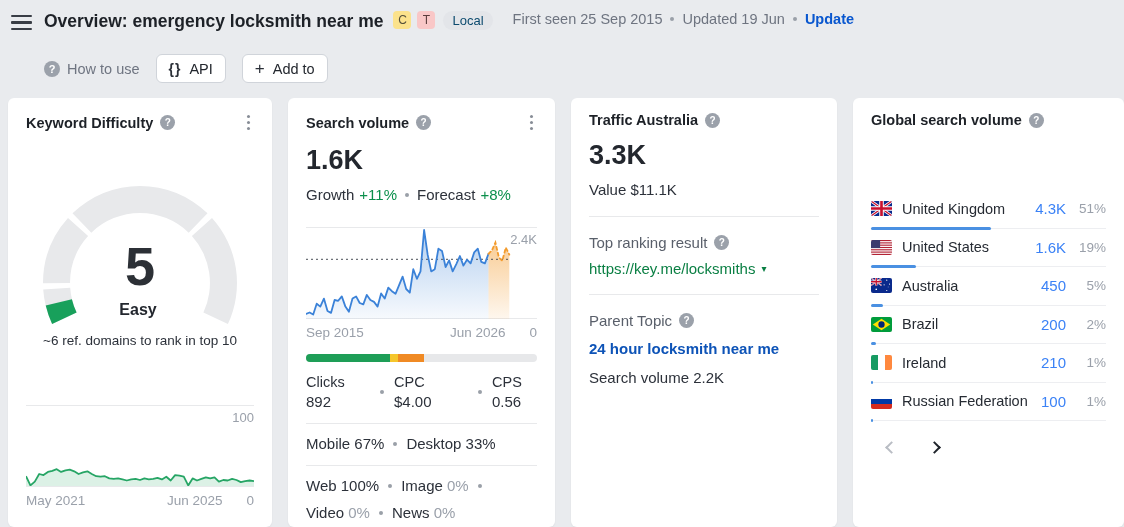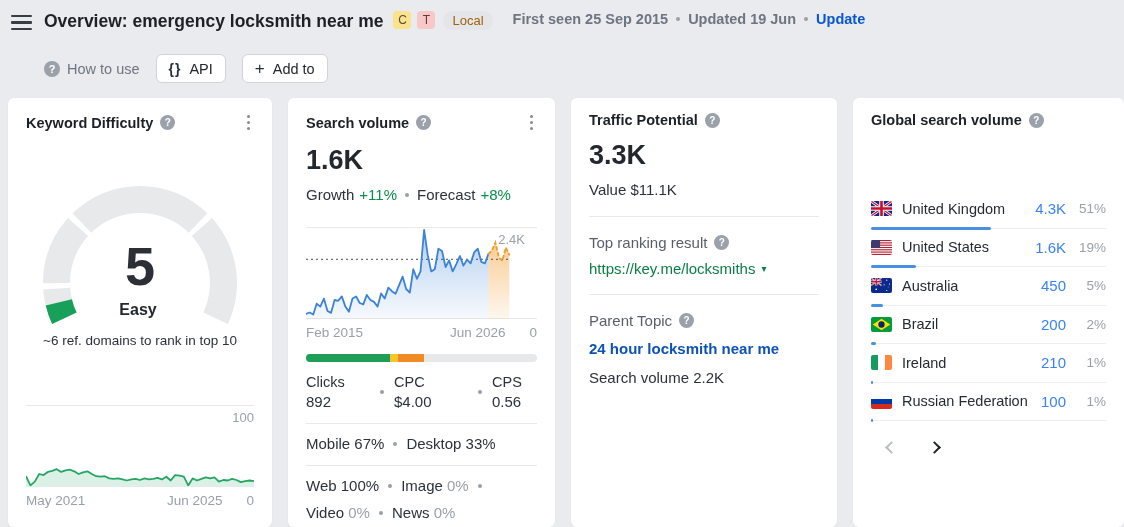--- a/index.html
+++ b/index.html
@@ -14,24 +14,24 @@
   .hamburger { position:absolute; left:11px; top:15px; width:21px; height:15px;
     display:flex; flex-direction:column; justify-content:space-between; cursor:pointer; }
   .hamburger span { height:2.3px; background:#383d45; border-radius:1px; }
 
   .title-row { position:absolute; left:44px; top:11px; display:flex; align-items:flex-start; white-space:nowrap; }
   .page-title { font-size:17.5px; font-weight:700; color:#1d2127; margin:0; }
   .badge { height:18px; min-width:18px; border-radius:4px; display:inline-flex; align-items:center;
     justify-content:center; font-size:12px; font-weight:500; }
   .badge.yellow { background:#fbe28c; color:#55503a; margin-left:10px; }
   .badge.pink   { background:#f9c7c7; color:#5c3d3d; margin-left:6px; }
-  .badge.pill   { background:#e3e5e9; color:#a16207; font-size:13px; padding:0 9px; height:19px;
+  .badge.pill   { background:#e3e5e9; color:#0c4a6e; font-size:13px; padding:0 9px; height:19px;
     border-radius:10px; margin-left:8px; }
   .meta-group { display:flex; align-items:center; margin-left:20px; }
-  .meta { font-size:14.5px; color:#6e7480;font-weight:bold; }
+  .meta { font-size:14.5px; color:#6e7480; }
   .dot { width:4px; height:4px; border-radius:50%; background:#9aa0a8; margin:0 8px; display:inline-block; flex:none; }
   .update-link { font-size:14.5px; font-weight:700; color:#0957cf; cursor:pointer; text-decoration:none; }
 
   .toolbar { position:absolute; left:44px; top:54px; display:flex; align-items:center; gap:16px; }
   .howto { display:flex; align-items:center; gap:7px; color:#6e7480; font-size:14.5px; cursor:pointer; }
   .help-circle { width:15px; height:15px; border-radius:50%; background:#9ba1aa; color:#fff;
     font-size:10px; font-weight:700; display:inline-flex; align-items:center; justify-content:center; flex:none; }
   .help-circle.big { width:16px; height:16px; font-size:11px; }
   .btn { display:flex; align-items:center; gap:8px; height:29px; padding:0 12px; background:#fff;
     border:1px solid #d0d4da; border-radius:6px; font-size:14.5px; color:#23272e;
@@ -69,21 +69,21 @@
   .kd-topline { border-top:1px solid #e8e9eb; }
   #kd-spark-svg { display:block; margin-top:8px; border-bottom:1px solid #e8e9eb; }
 
   
   .growth-row { display:flex; align-items:center; margin-top:10px; font-size:15px; }
   .glabel { color:#2c313a; }
   .gval { color:#0a8f4b; margin-left:5px; }
   .sv-chart { margin-top:24px; border-top:1px solid #e8e9eb; border-bottom:1px solid #e8e9eb;
     position:relative; height:92px; }
   #sv-chart-svg { display:block; }
-  .sv-ymax { position:absolute; right:12px; top:4px; font-size:13px; color:#9aa0aa; }
+  .sv-ymax { position:absolute; right:0; top:4px; font-size:13px; color:#9aa0aa; }
   .clicks-bar { margin-top:14px; height:8px; border-radius:4px; overflow:hidden;
     display:flex; background:#e7e8ea; }
   .clicks-bar div { height:100%; }
   .metrics-row { display:flex; margin-top:12px; }
   .metric { display:flex; flex-direction:column; gap:3px; }
   .metric.m1 { min-width:64px; } .metric.m2 { min-width:74px; }
   .mlabel { font-size:14.5px; color:#2c313a; }
   .mvalue { font-size:15px; color:#2c313a; }
   .mdot { align-self:center; margin:0 10px; }
   .card .hr.sp { margin-top:13px; }
@@ -234,21 +234,21 @@
     </defs>
     <path d="M0.0,86.0 L3.6,84.5 L7.2,86.5 L10.7,75.7 L14.3,78.6 L17.9,70.6 L21.5,83.0 L25.0,84.9 L28.6,72.0 L32.2,72.8 L35.8,68.4 L39.4,78.6 L42.9,83.8 L46.5,70.6 L50.1,68.4 L53.7,75.0 L57.3,76.4 L60.8,66.9 L64.4,72.0 L68.0,73.9 L71.6,78.6 L75.1,65.4 L78.7,70.6 L82.3,59.6 L85.9,63.2 L89.5,65.8 L93.0,57.4 L96.6,48.6 L100.2,61.0 L103.8,64.7 L107.3,41.2 L110.9,50.8 L114.5,43.4 L118.1,2.0 L121.7,26.9 L125.2,43.4 L128.8,41.2 L132.4,20.7 L136.0,22.9 L139.6,39.0 L143.1,32.4 L146.7,43.4 L150.3,36.1 L153.9,28.0 L157.4,37.6 L161.0,31.7 L164.6,35.4 L168.2,24.4 L171.8,20.7 L175.3,33.9 L178.9,35.4 L182.5,25.8 L182.5,91 L0,91 Z" fill="url(#gBlue)"></path>
     <path d="M182.5,25.8 L186.0,22.2 L189.4,14.5 L192.9,29.5 L196.3,32.8 L199.8,19.6 L203.3,26.6 L203.3,91 L182.5,91 Z" fill="url(#gOrange)"></path>
     <line x1="0" y1="31.3" x2="203.3" y2="31.3" stroke="#4a4f57" stroke-width="1" stroke-dasharray="2 3"></line>
     <path d="M0.0,86.0 L3.6,84.5 L7.2,86.5 L10.7,75.7 L14.3,78.6 L17.9,70.6 L21.5,83.0 L25.0,84.9 L28.6,72.0 L32.2,72.8 L35.8,68.4 L39.4,78.6 L42.9,83.8 L46.5,70.6 L50.1,68.4 L53.7,75.0 L57.3,76.4 L60.8,66.9 L64.4,72.0 L68.0,73.9 L71.6,78.6 L75.1,65.4 L78.7,70.6 L82.3,59.6 L85.9,63.2 L89.5,65.8 L93.0,57.4 L96.6,48.6 L100.2,61.0 L103.8,64.7 L107.3,41.2 L110.9,50.8 L114.5,43.4 L118.1,2.0 L121.7,26.9 L125.2,43.4 L128.8,41.2 L132.4,20.7 L136.0,22.9 L139.6,39.0 L143.1,32.4 L146.7,43.4 L150.3,36.1 L153.9,28.0 L157.4,37.6 L161.0,31.7 L164.6,35.4 L168.2,24.4 L171.8,20.7 L175.3,33.9 L178.9,35.4 L182.5,25.8" fill="none" stroke="#3b82d8" stroke-width="1.8" stroke-linejoin="round" stroke-linecap="round"></path>
     <path d="M182.5,25.8 L186.0,22.2 L189.4,14.5 L192.9,29.5 L196.3,32.8 L199.8,19.6 L203.3,26.6" fill="none" stroke="#f39b2d" stroke-width="1.8" stroke-dasharray="3 3" stroke-linecap="round"></path>
           </svg>
         <span class="sv-ymax">2.4K</span>
       </div>
       <div class="axis-row">
-        <span>Feb 2015</span>
+        <span>Sep 2015</span>
         <span class="axis-right">
           <span>Jun 2026</span>
           <span>0</span>
         </span>
       </div>
       <div class="clicks-bar" id="clicks-bar">
           <div style="width: 36.5%; background: rgb(30, 158, 87);"></div>
           <div style="width: 3.5%; background: rgb(245, 198, 44);"></div>
           <div style="width: 11%; background: rgb(240, 138, 36);"></div>
         </div>
@@ -299,21 +299,21 @@
         <span class="dot"></span>
         <span class="pair">
           <span class="ilabel">News</span>
           <span class="ivalue muted">0%</span>
         </span>
       </div>
     </section>
 
     <section class="card">
       <div class="card-head">
-        <span class="card-title">Traffic Potential</span>
+        <span class="card-title">Traffic Australia</span>
         <span class="help-circle">?</span>
       </div>
       <div class="big-value">3.3K</div>
       <div class="sub-text">Value $11.1K</div>
       <div class="hr card3-hr1"></div>
       <div class="section-label">
         <span>Top ranking result</span>
         <span class="help-circle">?</span>
       </div>
       <div class="result-url">

